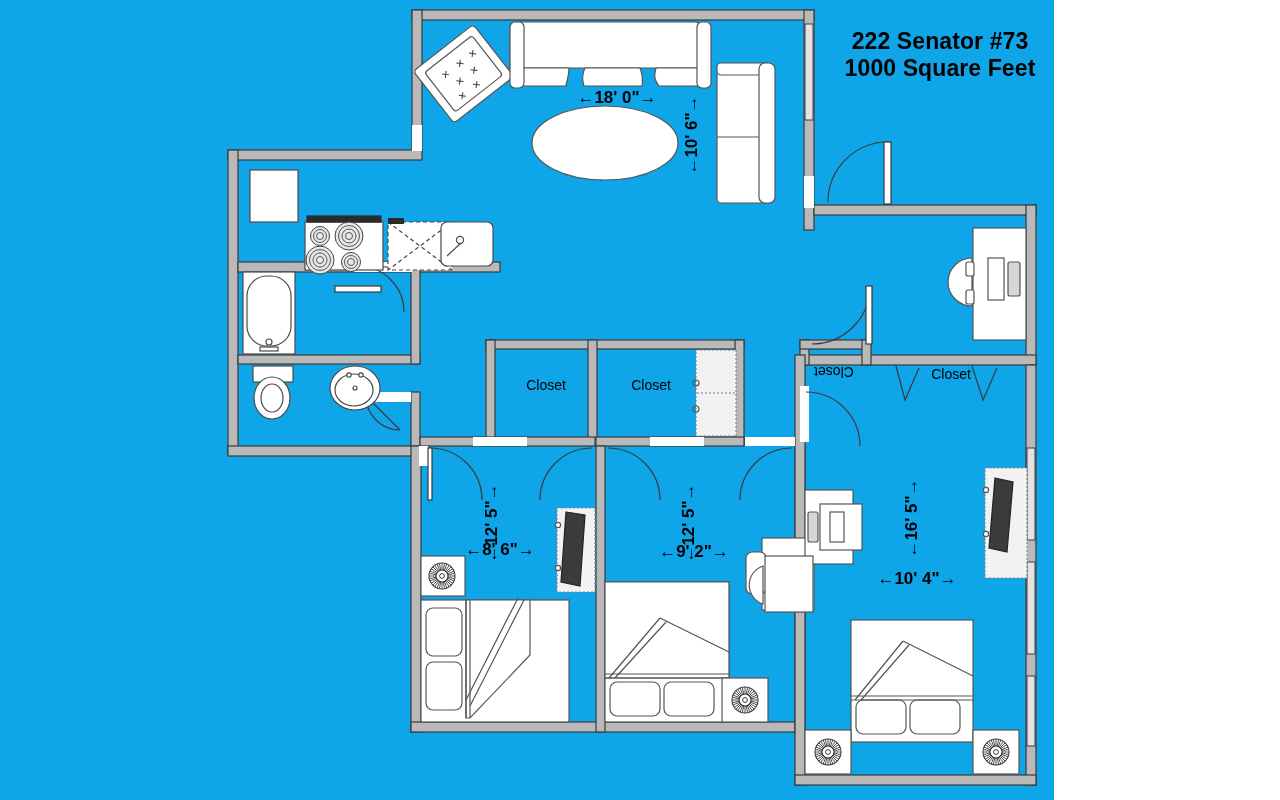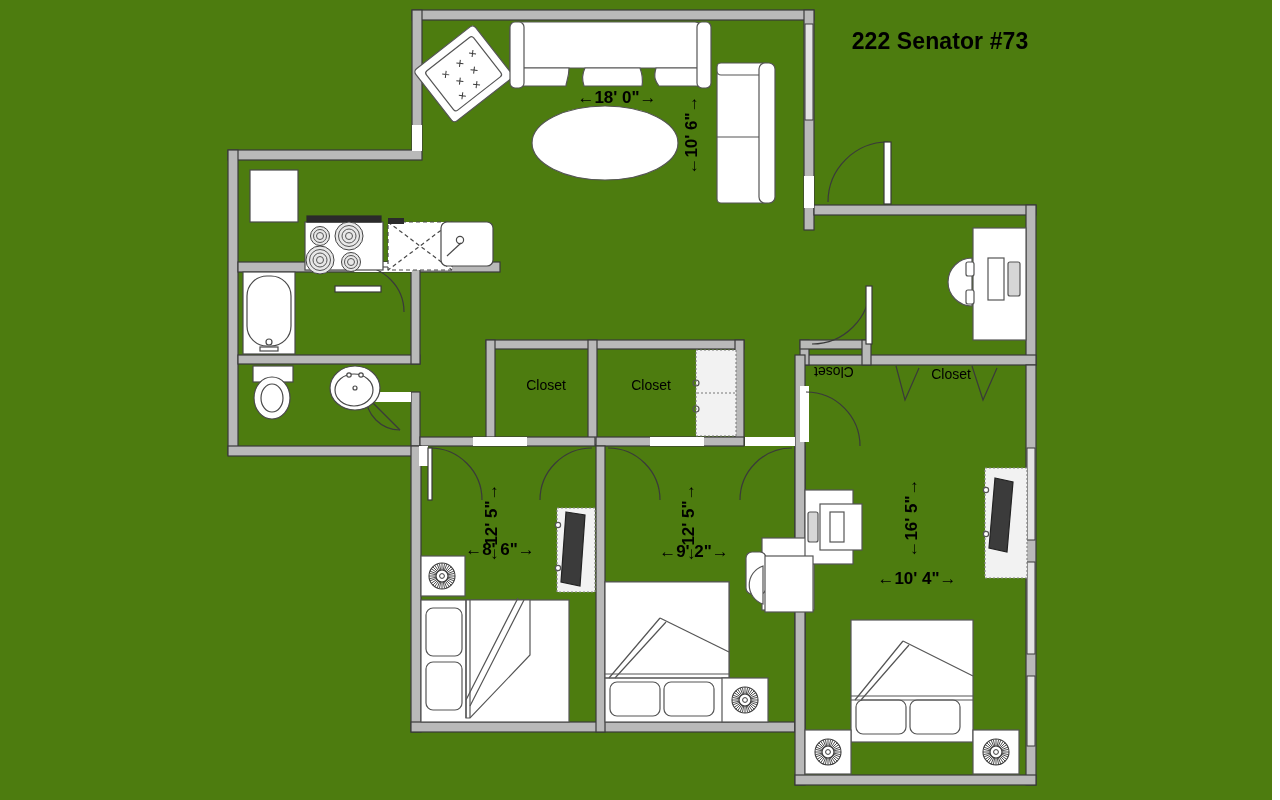--- a/index.html
+++ b/index.html
@@ -1,31 +1,32 @@
 <!DOCTYPE html>
 <html><head>
 <meta charset="utf-8">
 <style>
   html,body{margin:0;padding:0;background:#ffffff;}
   body{width:1280px;height:800px;overflow:hidden;
        font-family:"Liberation Sans","DejaVu Sans",sans-serif;}
-  #stage{position:relative;width:1272px;height:800px;background:#4d7c0f;}
+  #stage{position:relative;width:1054px;height:800px;background:#0ea5e9;}
   #plan{position:absolute;left:0;top:0;}
   .title-block{position:absolute;left:790px;top:28px;width:300px;
        text-align:center;color:#000;line-height:1.18;}
   .title-block div{font-size:23px;font-weight:700;letter-spacing:.1px;}
   text{font-family:"Liberation Sans","DejaVu Sans",sans-serif;}
 </style>
 </head>
 <body>
 
 <div id="stage">
 
   <div class="title-block">
     <div>222 Senator #73</div>
+    <div>1000 Square Feet</div>
   </div>
 
   <svg id="plan" width="1280" height="800" viewBox="0 0 1280 800">
     <defs>
       <g id="burner-lg">
         <circle r="14" fill="#e8e8e8" stroke="#444" stroke-width="1"></circle>
         <circle r="10.5" fill="none" stroke="#555" stroke-width="1"></circle>
         <circle r="7" fill="none" stroke="#555" stroke-width="1"></circle>
         <circle r="3.5" fill="none" stroke="#555" stroke-width="1"></circle>
       </g>

